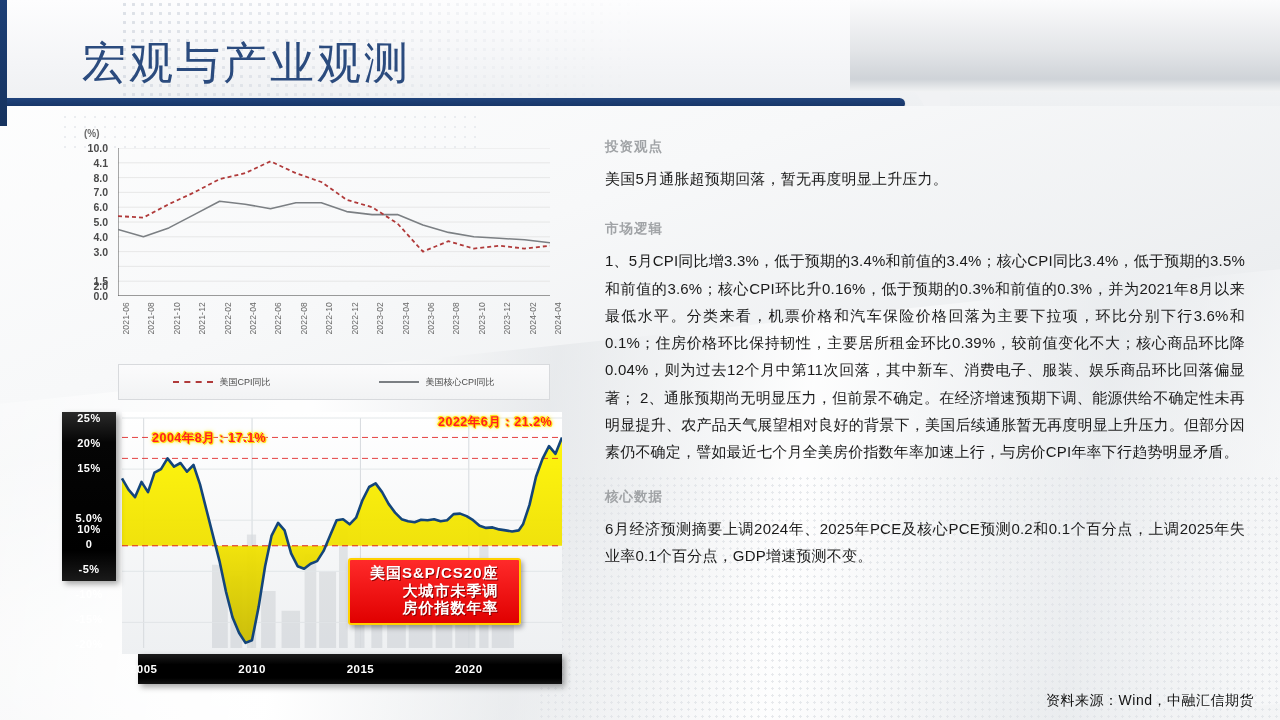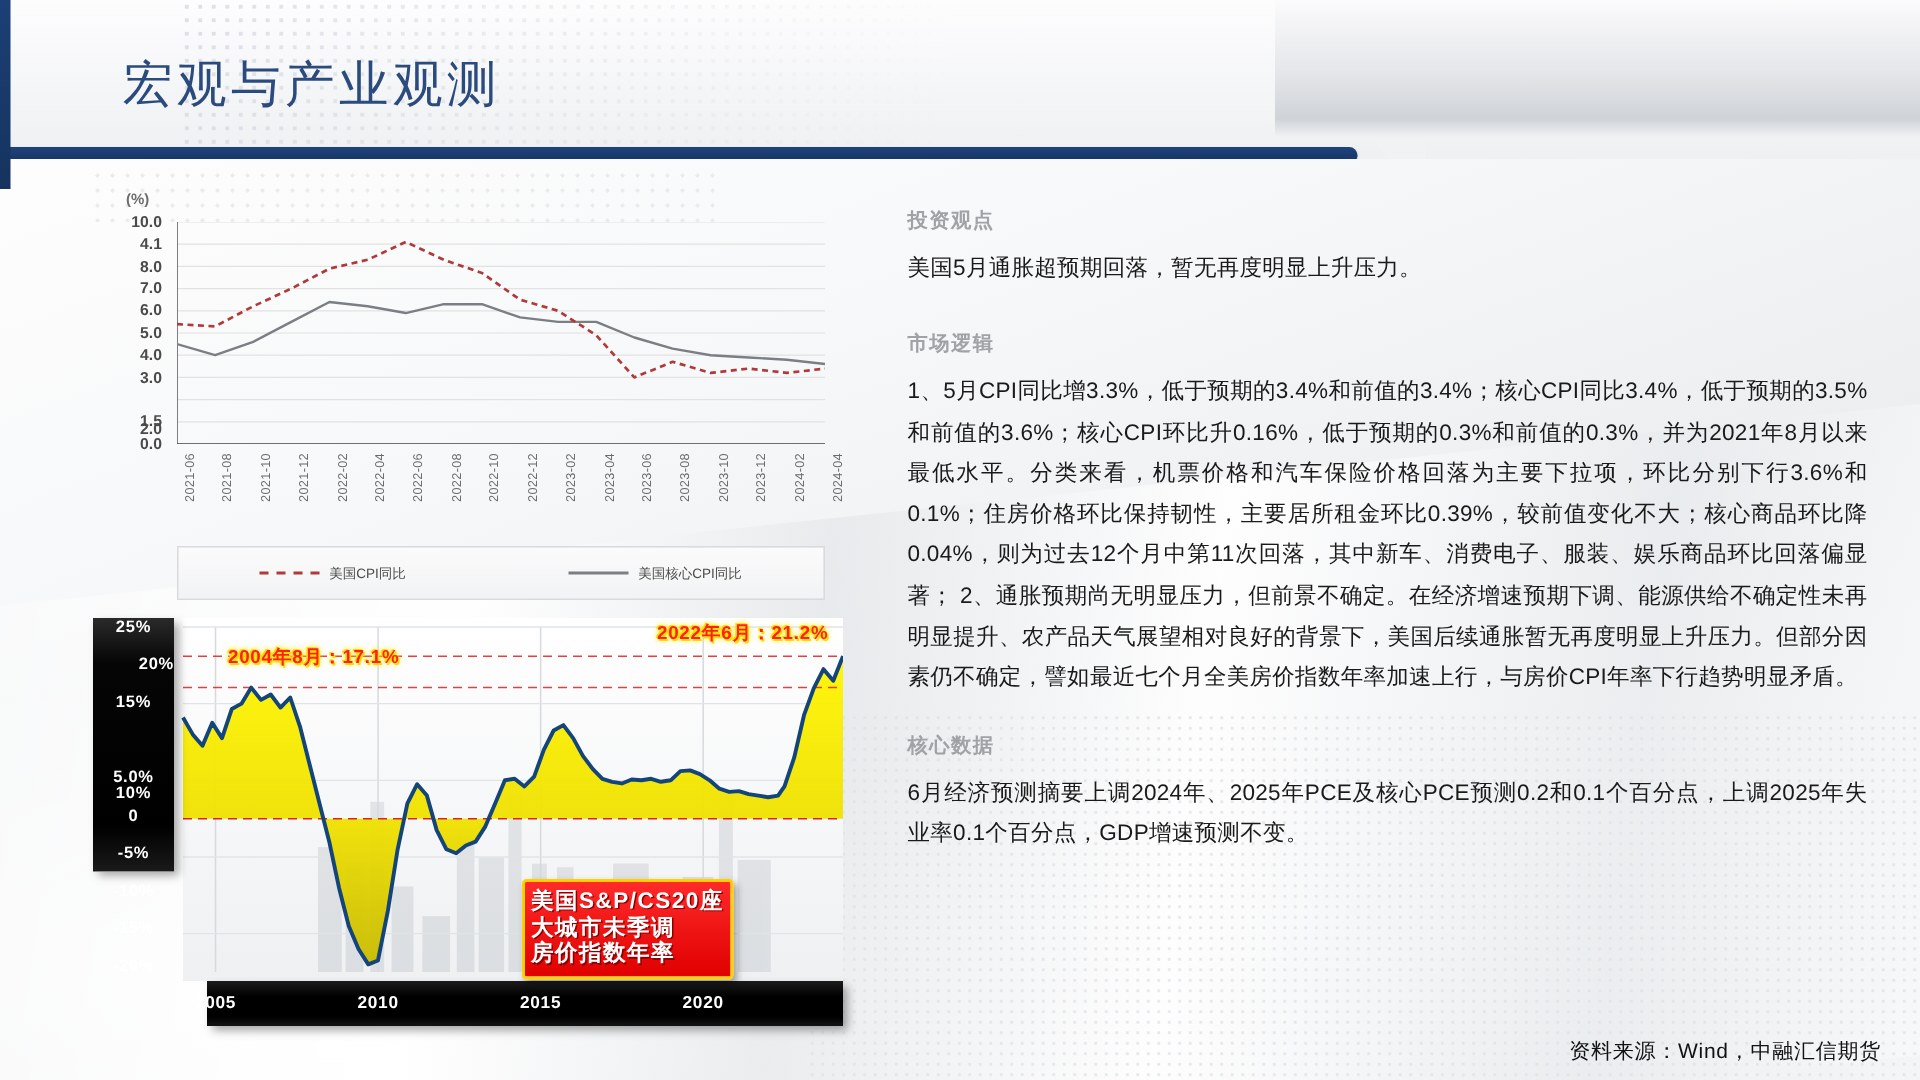--- a/index.html
+++ b/index.html
@@ -40,21 +40,21 @@
     mask-image:linear-gradient(100deg,rgba(0,0,0,.85) 0%,rgba(0,0,0,.35) 45%,rgba(0,0,0,0) 80%);
     opacity:.9;
   }
   .header-grad-right{
     position:absolute;right:0;top:0;width:430px;height:92px;
     background:linear-gradient(180deg,#fbfbfc 0%,#e3e5e8 55%,#cfd3d8 86%,#f2f3f4 100%);
   }
   .header-title{
     position:absolute;left:82px;top:34px;
     font-family:"Liberation Serif","DejaVu Serif",serif;
-    font-size:33px;letter-spacing:3px;color:#2b4b7e;white-space:nowrap;
+    font-size:44px;letter-spacing:3px;color:#2b4b7e;white-space:nowrap;
   }
   .header-rule{
     position:absolute;left:0;top:98px;width:905px;height:11px;
     background:linear-gradient(180deg,#20437c 0%,#183769 70%,#12294f 100%);
     border-radius:0 6px 6px 0;
     box-shadow:0 1px 2px rgba(0,0,0,.18);
   }
   .header-rule-tail{
     position:absolute;left:890px;top:92px;width:60px;height:28px;
     background:radial-gradient(circle at 0% 100%, rgba(255,255,255,0) 55%, #f1f2f4 56%);
@@ -112,23 +112,22 @@
   }
   .cb-anno{
     position:absolute;font-size:12.5px;font-weight:bold;color:#ff1f1f;
     letter-spacing:.5px;white-space:nowrap;
     text-shadow:0 0 3px #ffe600,0 0 5px #ffe600,1px 1px 0 #ffd400,-1px -1px 0 #ffd400;
   }
   .cb-title-box{
     position:absolute;left:348px;top:558px;
     background:linear-gradient(180deg,#ff2a2a 0%,#e00000 100%);
     border:2px solid #ffd000;border-radius:3px;
-    padding:4px 4px 6px;text-align:left;
+    padding:4px 20px 6px;text-align:right;
     box-shadow:2px 3px 5px rgba(0,0,0,.35);
-    margin-top:28px;
   }
   .cb-title-box div{
     color:#ffffff;font-size:15px;font-weight:bold;line-height:1.18;
     letter-spacing:1px;text-shadow:1px 1px 0 #8a0000;white-space:nowrap;
   }
   
   .rtext{position:absolute;left:605px;top:138px;width:640px;}
   .sec-h{
     font-size:13.5px;color:#a0a3a6;font-weight:bold;letter-spacing:1px;
     margin:0 0 9px 0;
@@ -304,21 +303,21 @@
           <path d="M 60.0 133.8 L 60.0 66.3 L 66.5 77.6 L 73.0 85.2 L 79.5 69.9 L 86.0 80.1 L 92.5 60.7 L 99.0 57.1 L 105.5 46.4 L 112.0 54.6 L 118.5 51.0 L 125.0 59.7 L 131.5 53.0 L 138.0 72.4 L 144.5 98.0 L 151.0 123.6 L 157.5 149.1 L 164.0 179.8 L 170.5 205.3 L 177.0 220.7 L 183.5 230.9 L 190.0 228.3 L 196.6 195.1 L 203.1 154.2 L 209.6 123.6 L 216.1 110.8 L 222.6 118.4 L 229.1 141.4 L 235.6 154.2 L 242.1 156.8 L 248.6 151.7 L 255.1 149.1 L 261.6 138.9 L 268.1 123.6 L 274.6 108.2 L 281.1 107.2 L 287.6 112.3 L 294.1 105.7 L 300.6 87.8 L 307.1 75.0 L 313.6 71.4 L 320.1 80.1 L 326.6 91.9 L 333.1 100.6 L 339.6 107.2 L 346.1 109.2 L 352.6 110.3 L 359.1 107.7 L 365.6 108.2 L 372.1 107.2 L 378.6 109.2 L 385.1 108.2 L 391.6 102.1 L 398.1 101.6 L 404.6 104.1 L 411.1 108.2 L 417.6 113.8 L 424.1 115.9 L 430.6 115.4 L 437.1 117.4 L 443.6 118.4 L 450.1 119.5 L 456.7 118.4 L 461.0 112.3 L 467.5 92.9 L 474.0 64.8 L 480.5 46.9 L 487.0 34.1 L 493.5 41.8 L 500.0 25.4 L 500.0 133.8 Z" fill="url(#areaFill)" opacity="0.95"></path>
         </g>
       <line id="sp-zero" x1="60" y1="133.77777777777777" x2="500" y2="133.77777777777777" stroke="#e02020" stroke-width="1" stroke-dasharray="6 4"></line>
       <line id="sp-hi1" x1="60" y1="46.377777777777794" x2="500" y2="46.377777777777794" stroke="#e02020" stroke-width="1" stroke-dasharray="6 4" opacity=".85"></line>
       <line id="sp-hi2" x1="60" y1="25.422222222222217" x2="500" y2="25.422222222222217" stroke="#e02020" stroke-width="1" stroke-dasharray="6 4" opacity=".85"></line>
       <polyline id="sp-line" fill="none" stroke="#14457a" stroke-width="2.6" stroke-linejoin="round" points="60.0,66.3 66.5,77.6 73.0,85.2 79.5,69.9 86.0,80.1 92.5,60.7 99.0,57.1 105.5,46.4 112.0,54.6 118.5,51.0 125.0,59.7 131.5,53.0 138.0,72.4 144.5,98.0 151.0,123.6 157.5,149.1 164.0,179.8 170.5,205.3 177.0,220.7 183.5,230.9 190.0,228.3 196.6,195.1 203.1,154.2 209.6,123.6 216.1,110.8 222.6,118.4 229.1,141.4 235.6,154.2 242.1,156.8 248.6,151.7 255.1,149.1 261.6,138.9 268.1,123.6 274.6,108.2 281.1,107.2 287.6,112.3 294.1,105.7 300.6,87.8 307.1,75.0 313.6,71.4 320.1,80.1 326.6,91.9 333.1,100.6 339.6,107.2 346.1,109.2 352.6,110.3 359.1,107.7 365.6,108.2 372.1,107.2 378.6,109.2 385.1,108.2 391.6,102.1 398.1,101.6 404.6,104.1 411.1,108.2 417.6,113.8 424.1,115.9 430.6,115.4 437.1,117.4 443.6,118.4 450.1,119.5 456.7,118.4 461.0,112.3 467.5,92.9 474.0,64.8 480.5,46.9 487.0,34.1 493.5,41.8 500.0,25.4"></polyline>
     </svg>
 
     <div class="cb-yaxis">
         <div style="top: 5.90083px;">25%</div>
-        <div style="top: 31.034px; text-align: right;">20%</div>
+        <div style="top: 31.034px;">20%</div>
         <div style="top: 56.1671px;">15%</div>
         <div style="top: 81.3003px; margin-top: 36px;">10%</div>
         <div style="top: 106.433px;">5.0%</div>
         <div style="top: 131.567px;">0</div>
         <div style="top: 156.7px;">-5%</div>
         <div style="top: 181.833px;">-10%</div>
         <div style="top: 206.966px;">-15%</div>
         <div style="top: 232.099px;">-20%</div>
       </div>
     <div class="cb-xstrip">

